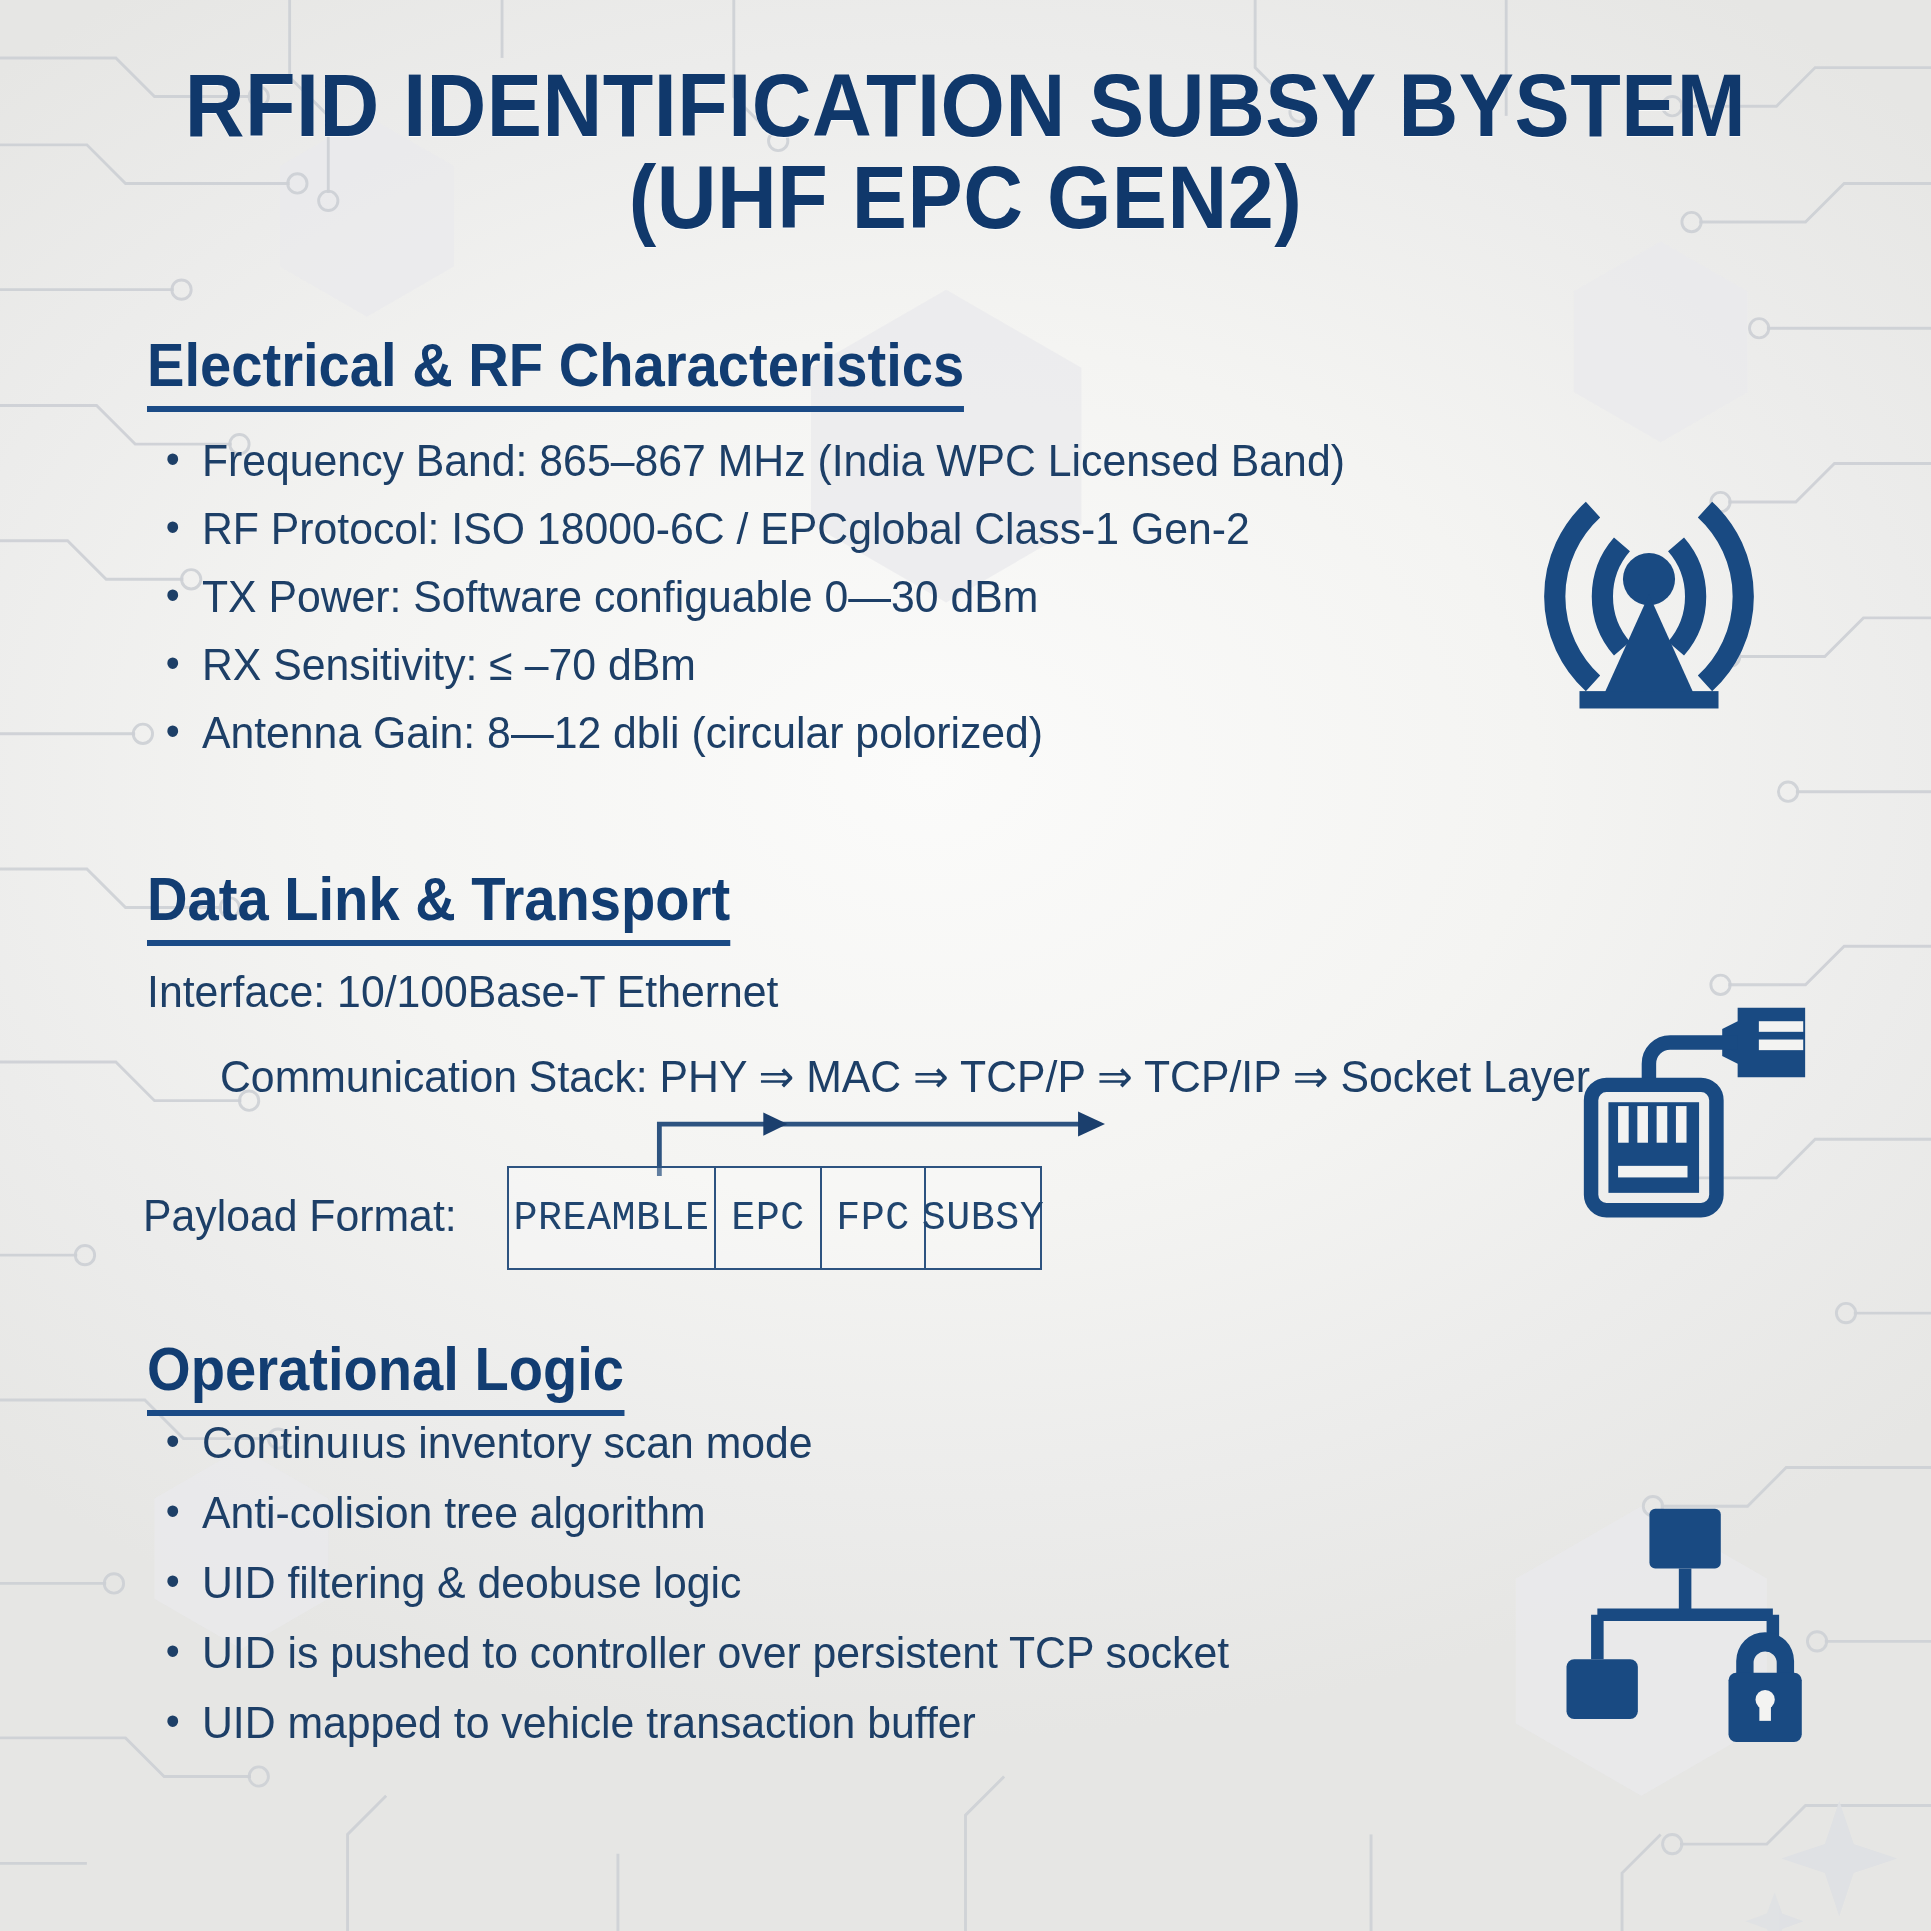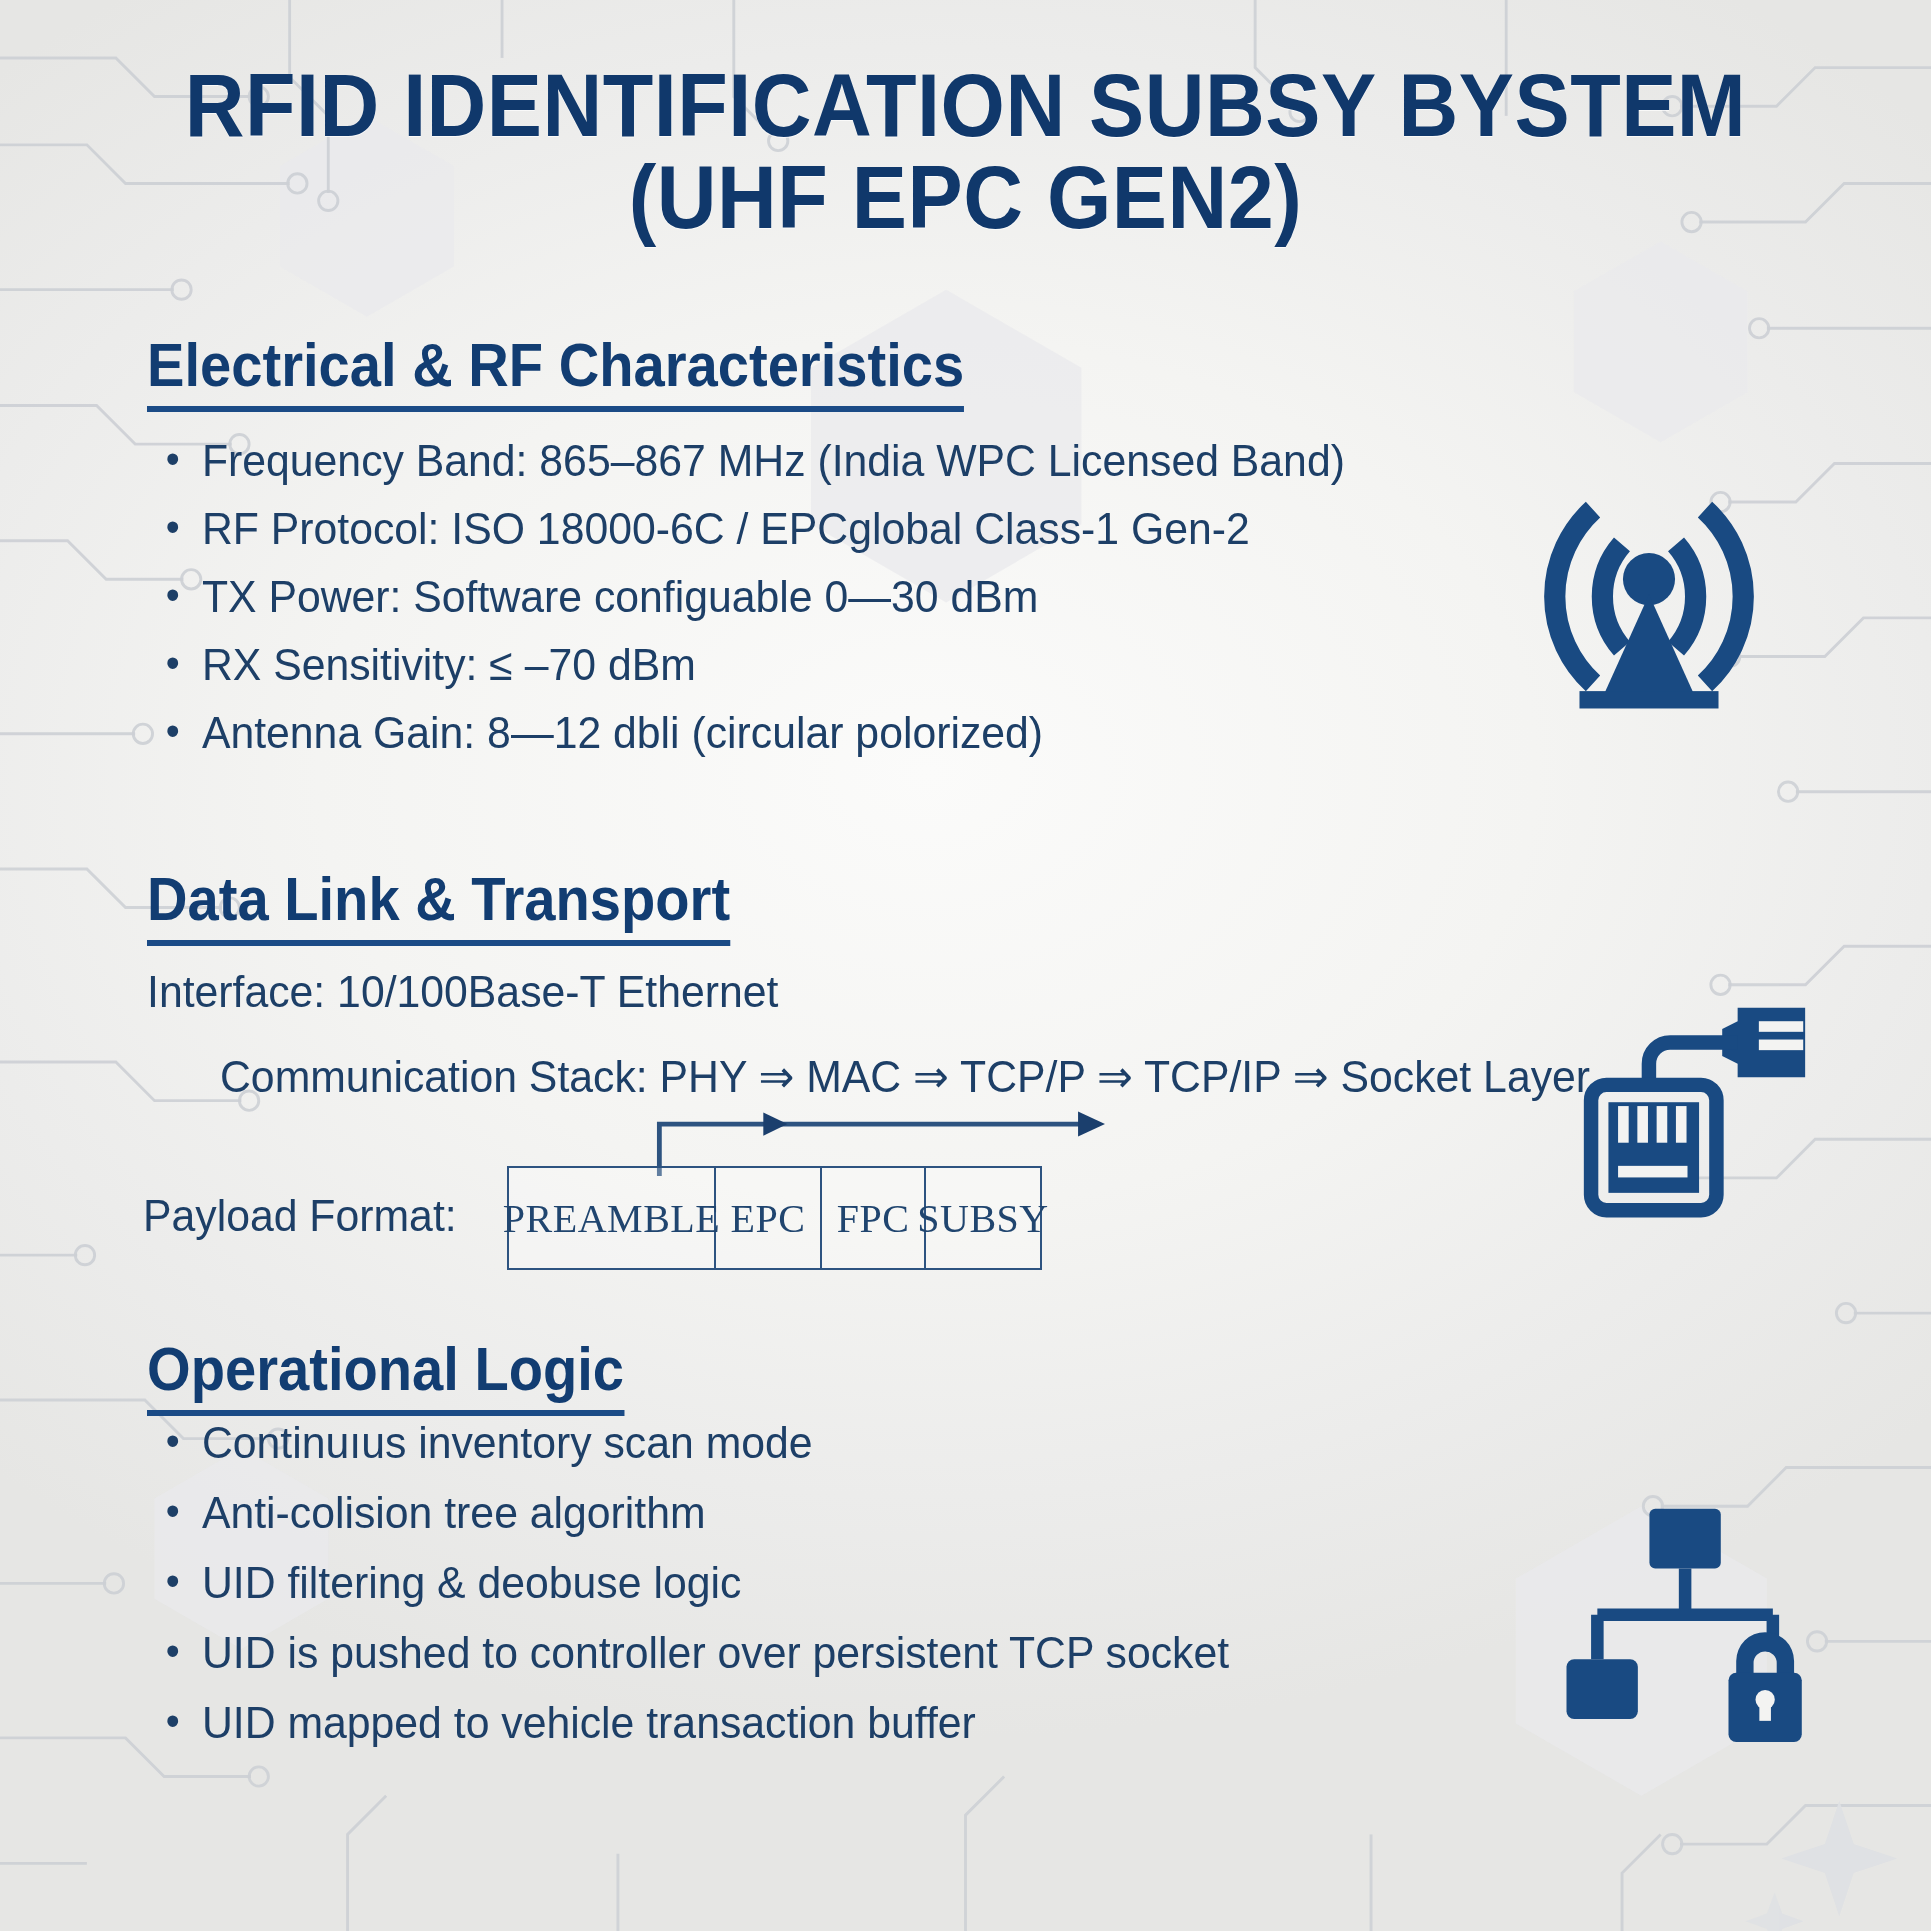--- a/index.html
+++ b/index.html
@@ -123,21 +123,21 @@
   .payload-table {
     position: absolute;
     left: 507px;
     top: 1166px;
     display: flex;
     border: 2.9px solid #2d5380;
     background: rgba(255,255,255,0.25);
   }
   .payload-cell {
     border-right: 2.9px solid #2d5380;
-    font-family: Liberation Serif, serif;
+    font-family: Liberation Mono, monospace;
     font-size: 40px;
     color: #20456f;
     display: flex;
     align-items: center;
     justify-content: center;
     height: 100px;
     white-space: nowrap;
     letter-spacing: 0.5px;
   }
   .payload-cell:last-child { border-right: none; }

